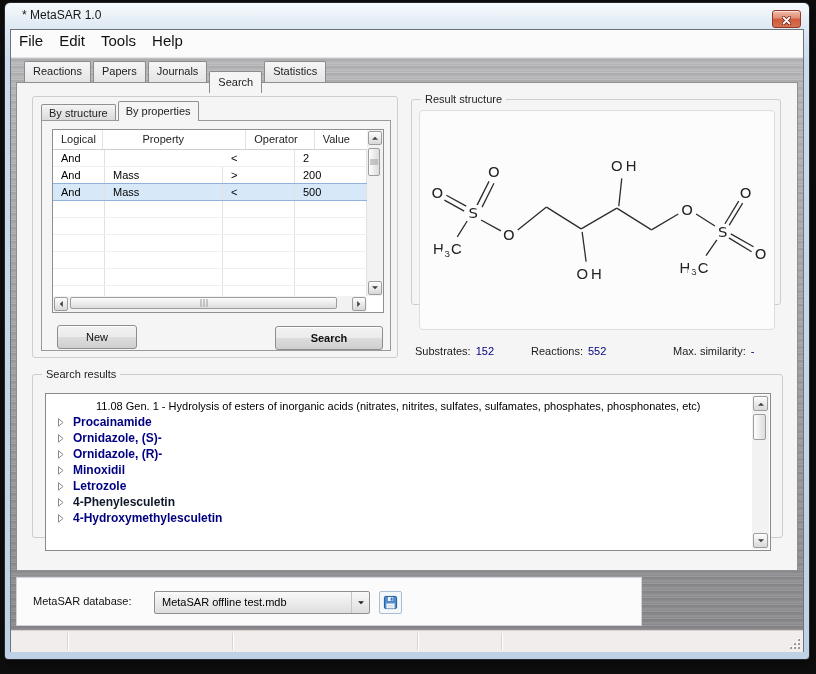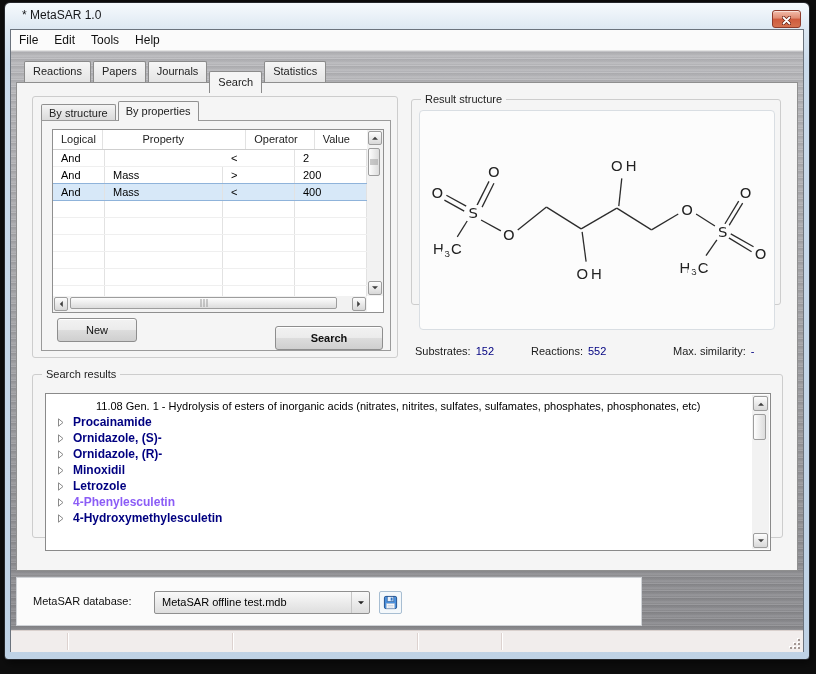--- a/index.html
+++ b/index.html
@@ -15,22 +15,22 @@
     border:1px solid #8e3b2c; border-radius:3px;
     background:linear-gradient(180deg,#f3bcab 0%,#e08b72 45%,#ce5a3d 50%,#d4714f 100%);
     box-shadow:inset 0 1px 0 rgba(255,255,255,.55); text-align:center; cursor:pointer; }
   .close-btn svg { margin-top:4px; }
 
   
   .client { position:absolute; left:5px; top:26px; width:794px; height:623px;
     border:1px solid #6b737d; background:
       linear-gradient(180deg, rgba(255,255,255,.22), rgba(0,0,0,.16)),
       repeating-linear-gradient(180deg,#bdbdc1 0px,#a9a9ad 1px,#86868a 2px,#b3b3b7 3px,#8e8e92 4px,#c6c6ca 5px,#939397 6px,#b0b0b4 7px); }
-  .menubar { position:absolute; left:0; top:0; width:100%; height:21px; background:#fbfbfb;
-    border-bottom:1px solid #e3e3e3; font-size:12px; }
+  .menubar { position:absolute; left:0; top:0; width:100%; height:28px; background:#fbfbfb;
+    border-bottom:1px solid #e3e3e3; font-size:15px; }
   .menu-item { display:inline-block; padding:0 8px; line-height:21px; color:#111; cursor:default; }
 
   
   .tabstrip { position:absolute; left:13px; top:31px; height:22px; }
   .tab { display:inline-block; vertical-align:bottom; height:32px; line-height:18px; padding:0 8px;
     font-size:11px; color:#222; background:linear-gradient(#f6f6f6,#dadada);
     border:1px solid #8b8b8b; border-bottom:none; border-radius:2px 2px 0 0; margin-right:2px; position:relative; }
   .tab.active { height:22px; line-height:21px; background:#f5f5f5; z-index:3; }
   .tabpage { position:absolute; left:5px; top:52px; width:782px; height:489px;
     background:#f5f5f5; border:1px solid #8f8f8f; z-index:2; }
@@ -69,21 +69,21 @@
   .sb-thumb { position:absolute; background:linear-gradient(90deg,#fdfdfd,#dcdcdc); border:1px solid #9d9d9d; border-radius:2px; }
   .sb-h .sb-thumb { background:linear-gradient(#fdfdfd,#dcdcdc); }
   .grip-lines { position:absolute; left:50%; top:50%; transform:translate(-50%,-50%); }
   .sb-v .grip-lines { width:8px; } .sb-v .grip-lines b { display:block; height:1px; background:#9a9a9a; margin:1px 0; }
   .sb-h .grip-lines { height:8px; display:flex; } .sb-h .grip-lines b { display:block; width:1px; background:#9a9a9a; margin:0 1px; }
 
   .btn { position:absolute; height:24px; font-size:11px; color:#111; text-align:center; line-height:22px;
     border:1px solid #8e8e8e; border-radius:3px;
     background:linear-gradient(#f2f2f2 0%,#ebebeb 50%,#dddddd 50%,#cfcfcf 100%);
     box-shadow:inset 0 1px 0 #fff; cursor:pointer; }
-  .btn-new { left:15px; top:197px; width:80px; }
+  .btn-new { left:15px; top:204px; width:80px; }
   .btn-search { left:233px; top:205px; width:108px; font-weight:bold; }
 
   
   .gb-right { left:394px; top:16px; width:370px; height:206px; }
   .gb-label { position:absolute; top:-7px; left:9px; background:#f5f5f5; padding:0 4px; font-size:11px; color:#1d1d1d; }
   .canvas { position:absolute; left:7px; top:10px; width:356px; height:220px;
     background:#fcfcfc; border:1px solid #d9dee3; border-radius:4px; }
   .stats { position:absolute; left:0; top:262px; width:770px; height:16px; font-size:11px; }
   .stat-label { color:#1b1b1b; } .stat-value { color:#000080; margin-left:5px; }
 
@@ -163,21 +163,21 @@
                 <div class="grid-row">
                   <div class="cell" style="width: 52px;">And</div>
                   <div class="cell" style="width: 118px;">Mass</div>
                   <div class="cell" style="width: 72px;">&gt;</div>
                   <div class="cell" style="width: 72px;">200</div>
                 </div>
                 <div class="grid-row selected">
                   <div class="cell" style="width: 52px;">And</div>
                   <div class="cell" style="width: 118px;">Mass</div>
                   <div class="cell" style="width: 72px;">&lt;</div>
-                  <div class="cell" style="width: 72px;">400</div>
+                  <div class="cell" style="width: 72px;">500</div>
                 </div>
                 <div class="grid-row">
                   <div class="cell" style="width: 52px;"></div>
                   <div class="cell" style="width: 118px;"></div>
                   <div class="cell" style="width: 72px;"></div>
                   <div class="cell" style="width: 72px;"></div>
                 </div>
                 <div class="grid-row">
                   <div class="cell" style="width: 52px;"></div>
                   <div class="cell" style="width: 118px;"></div>
@@ -334,21 +334,21 @@
                   </svg>
                 </span>
                 <span class="tree-label" style="color: rgb(0, 0, 128);">Letrozole</span>
               </div>
               <div class="tree-row">
                 <span class="tree-arrow">
                   <svg width="9" height="9" viewBox="0 0 9 9">
                     <polygon points="2.5,0.8 7,4.5 2.5,8.2" fill="#ffffff" stroke="#8a8a8a"></polygon>
                   </svg>
                 </span>
-                <span class="tree-label" style="color: #8b5cf6;">4-Phenylesculetin</span>
+                <span class="tree-label" style="color: #0f172a;">4-Phenylesculetin</span>
               </div>
               <div class="tree-row">
                 <span class="tree-arrow">
                   <svg width="9" height="9" viewBox="0 0 9 9">
                     <polygon points="2.5,0.8 7,4.5 2.5,8.2" fill="#ffffff" stroke="#8a8a8a"></polygon>
                   </svg>
                 </span>
                 <span class="tree-label" style="color: rgb(0, 0, 128);">4-Hydroxymethylesculetin</span>
               </div>
             </div>

